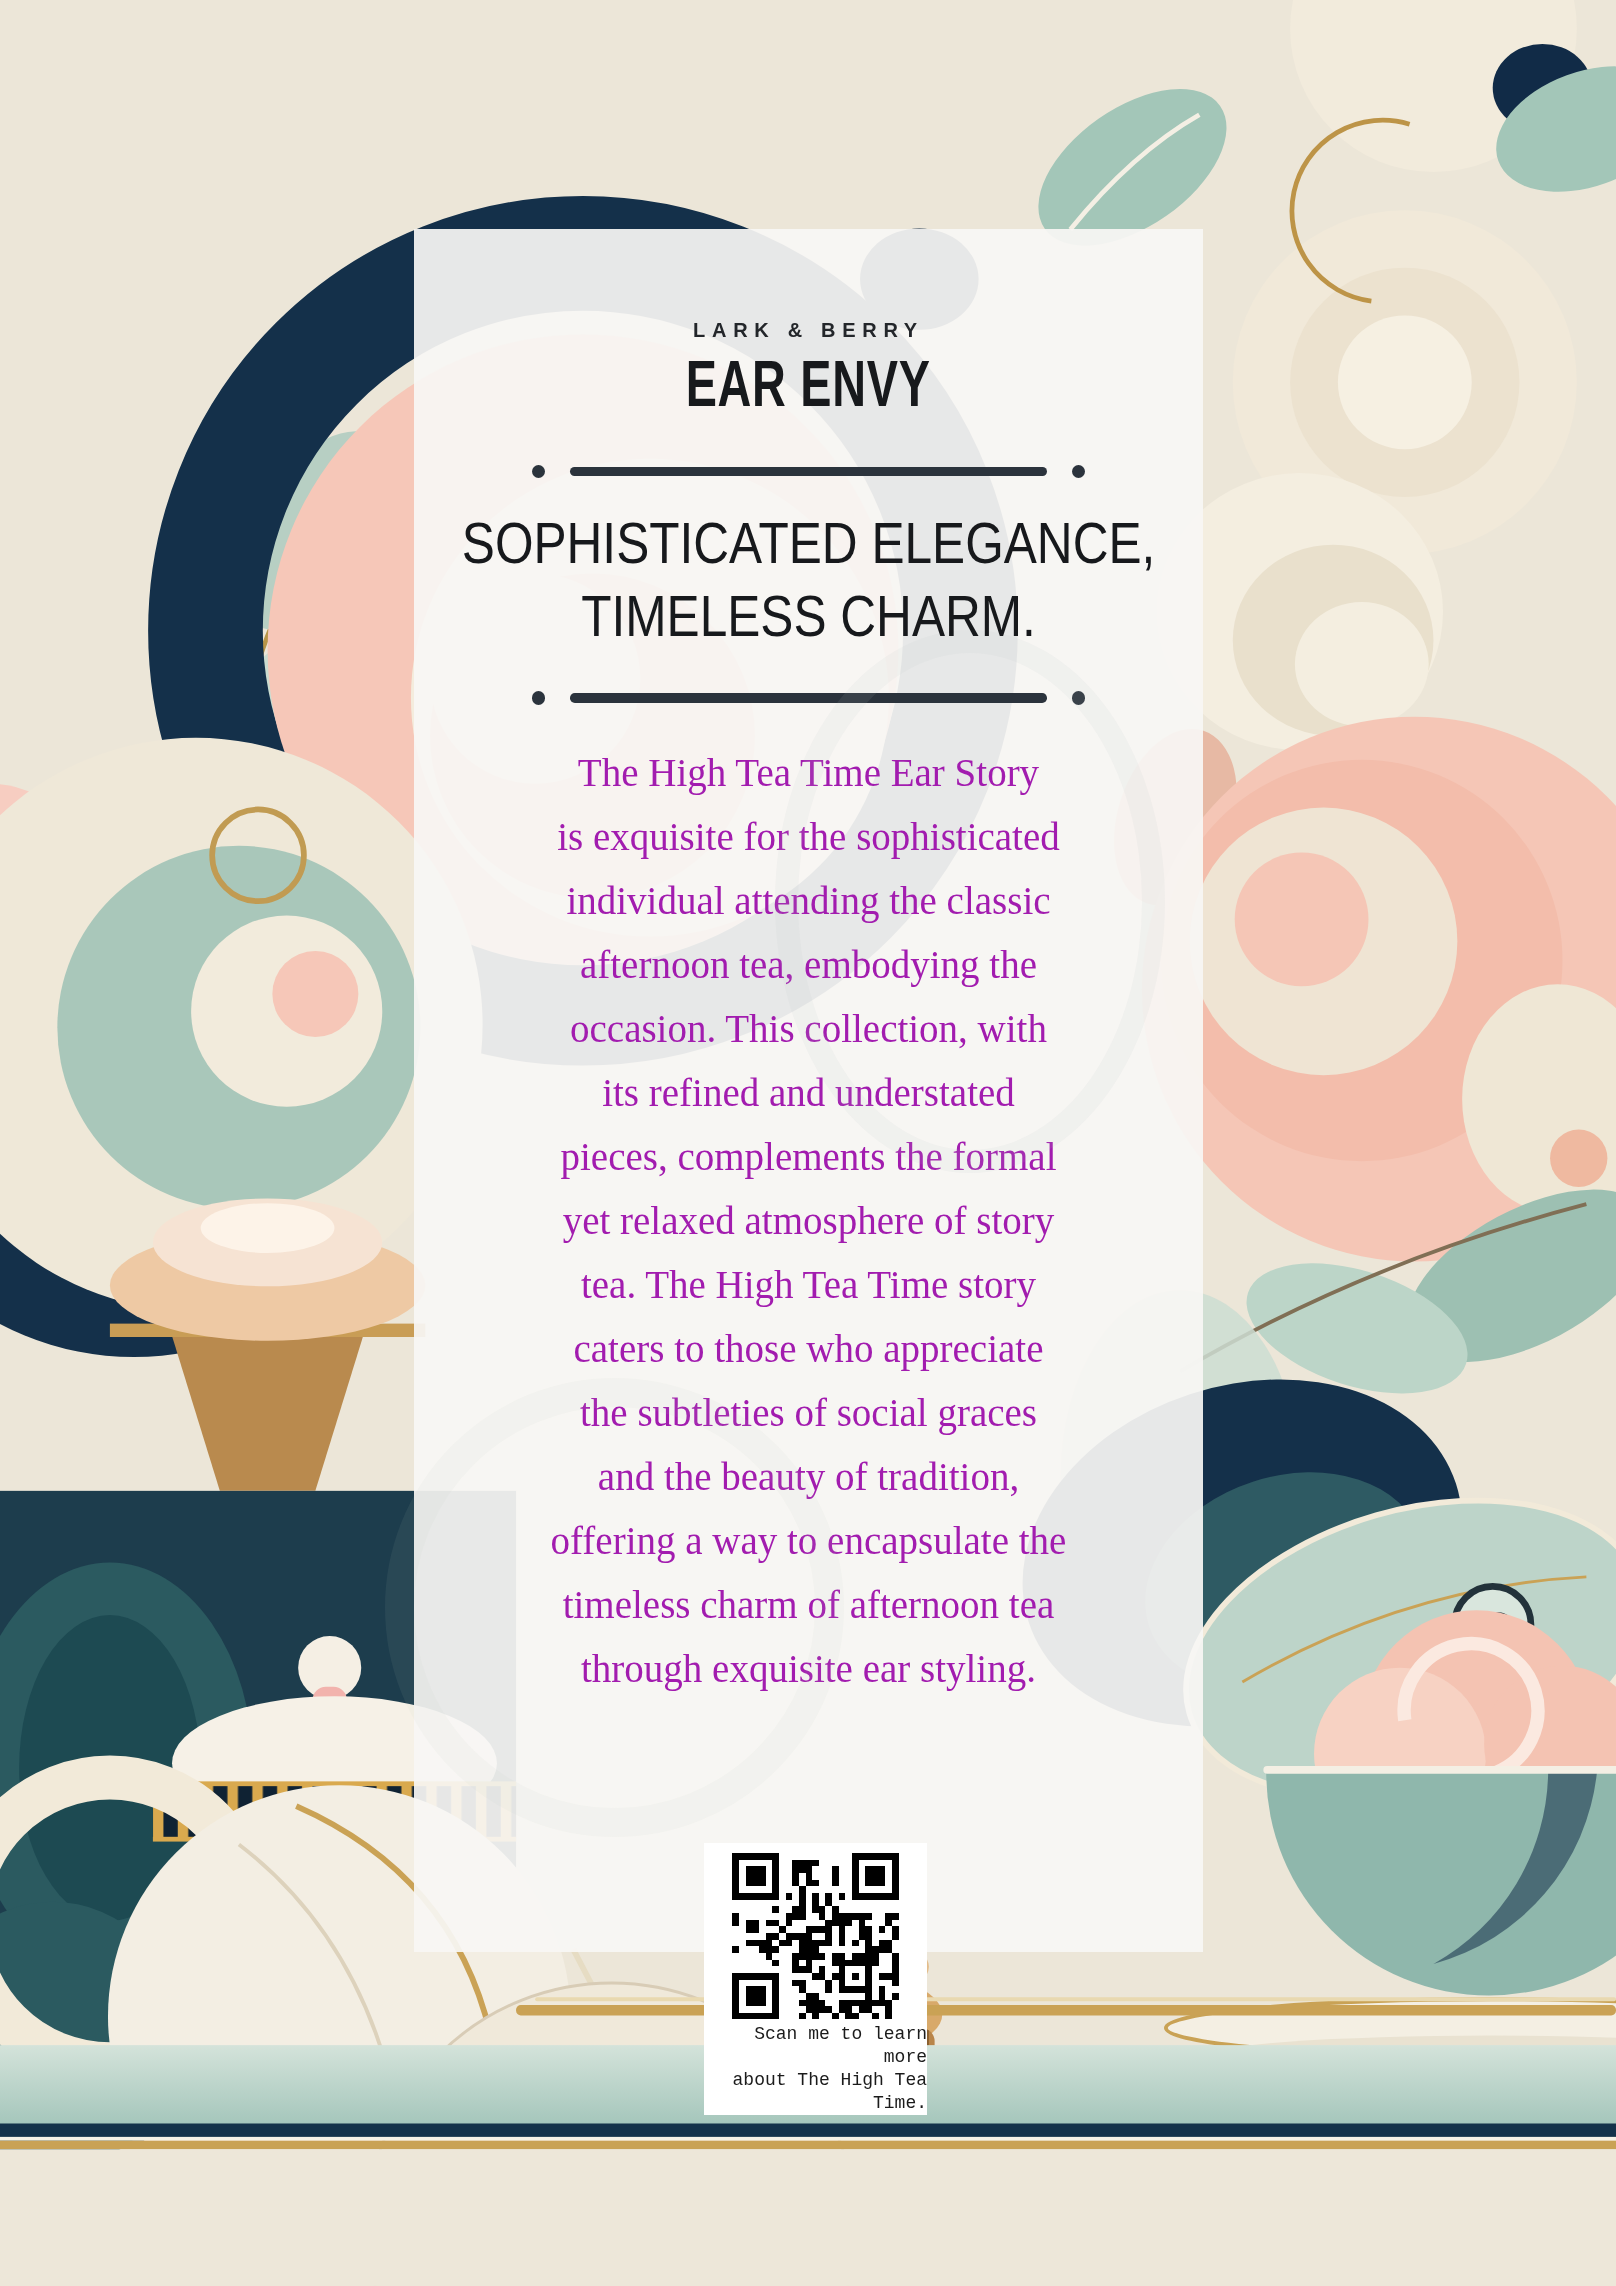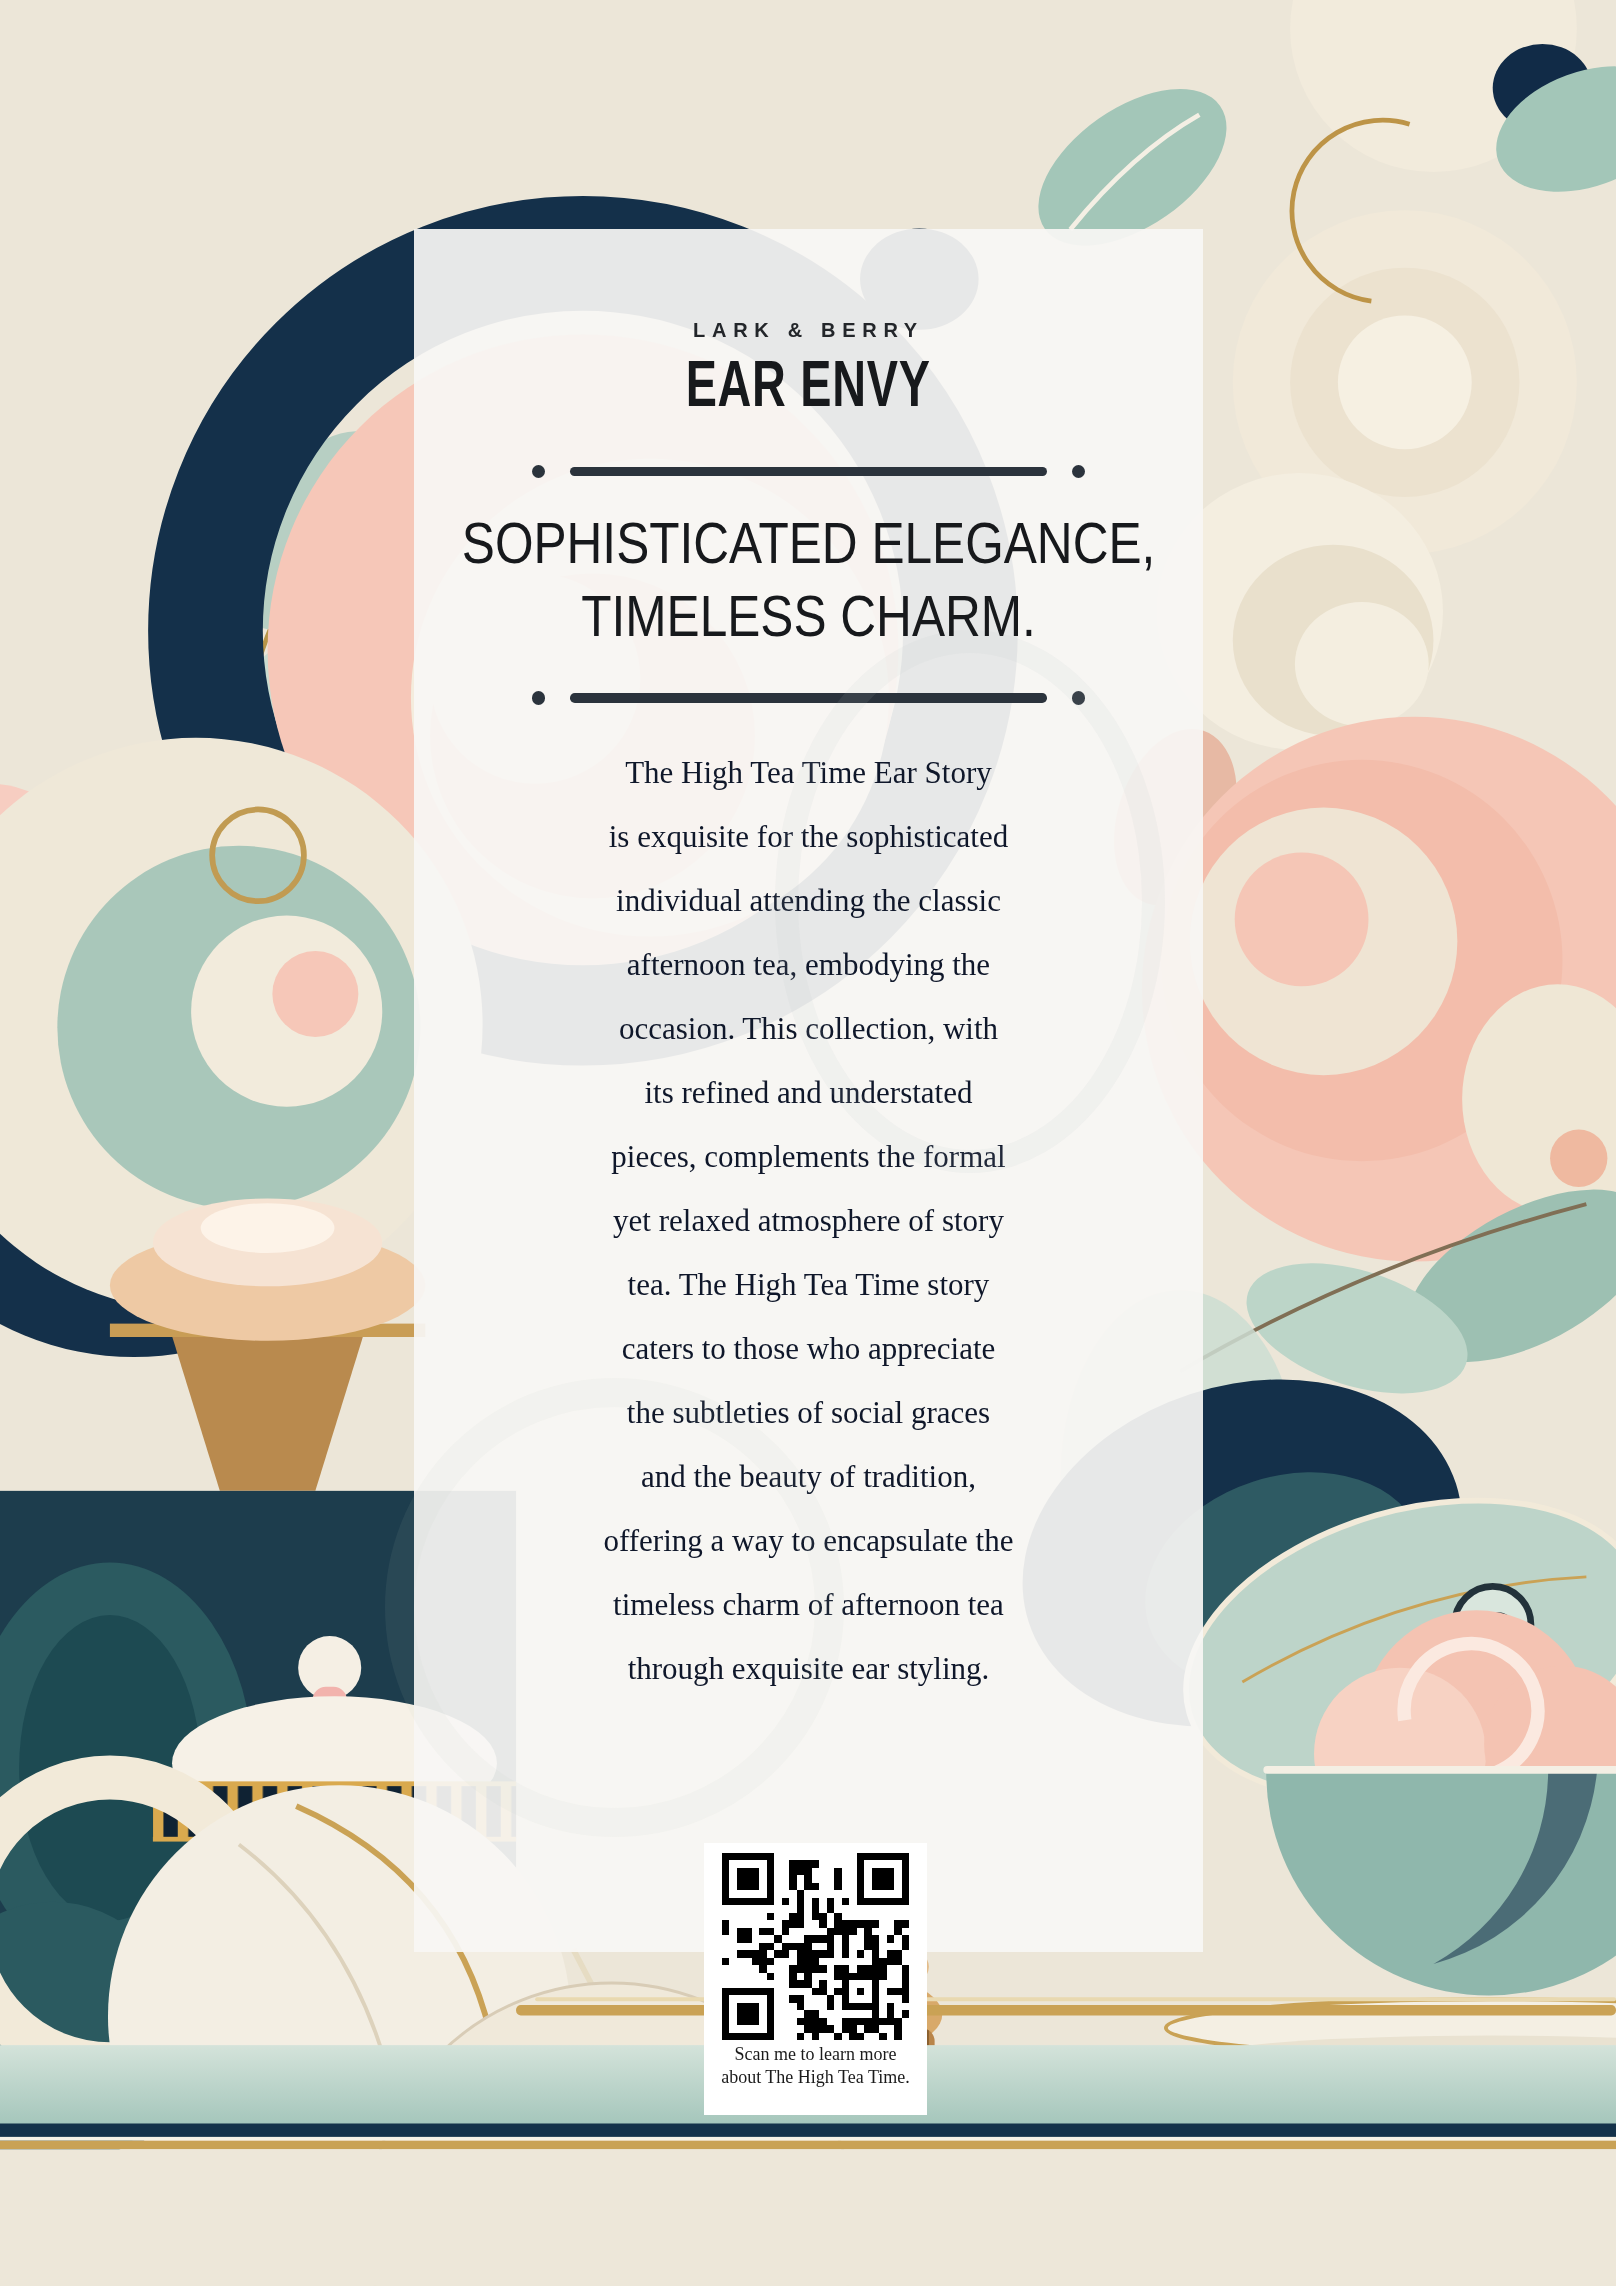--- a/index.html
+++ b/index.html
@@ -21,30 +21,30 @@
     display:inline-block;transform:scaleX(.72);color:#17191c;white-space:nowrap;}
 
   .divider{margin-top:44px;width:553px;display:flex;align-items:center;}
   .divider.second{margin-top:38px;}
   .divider .dot{width:13.4px;height:13.4px;border-radius:50%;background:#2b333c;flex:0 0 auto;}
   .divider .line{flex:1;height:9.6px;border-radius:4.8px;background:#2b333c;margin:0 25px;}
 
   .headline{margin-top:29px;font-size:57px;line-height:73px;font-weight:400;
     color:#17191c;display:inline-block;transform:scaleX(.87);white-space:nowrap;}
 
-  .bodycopy{margin-top:36px;font-family:"Liberation Serif",serif;font-size:31px;
-    line-height:64px;color:#0f172a;}
+  .bodycopy{margin-top:36px;font-family:"Liberation Serif",serif;font-size:39px;
+    line-height:64px;color:#a21caf;}
   .bodycopy .tline{white-space:nowrap;}
 
   
   .qrbox{position:absolute;left:704px;top:1843px;width:223px;height:272px;
     background:#ffffff;display:flex;flex-direction:column;align-items:center;}
   .qrbox svg{margin-top:9.6px;}
-  .qr-caption{margin-top:3.8px;font-family:Liberation Serif, serif;font-size:18px;
-    line-height:23px;color:#1b1b1b;text-align:center;}
+  .qr-caption{margin-top:3.8px;font-family:Liberation Mono, monospace;font-size:18px;
+    line-height:23px;color:#1b1b1b;text-align:right;}
 </style>
 </head>
 <body>
 
 <div class="stage">
 
   <svg class="bg" viewBox="0 0 1691 2392" aria-hidden="true">
     <defs>
       <linearGradient id="aquaGrad" x1="0" y1="0" x2="0" y2="1">
         <stop offset="0" stop-color="#d4e3da"></stop>

